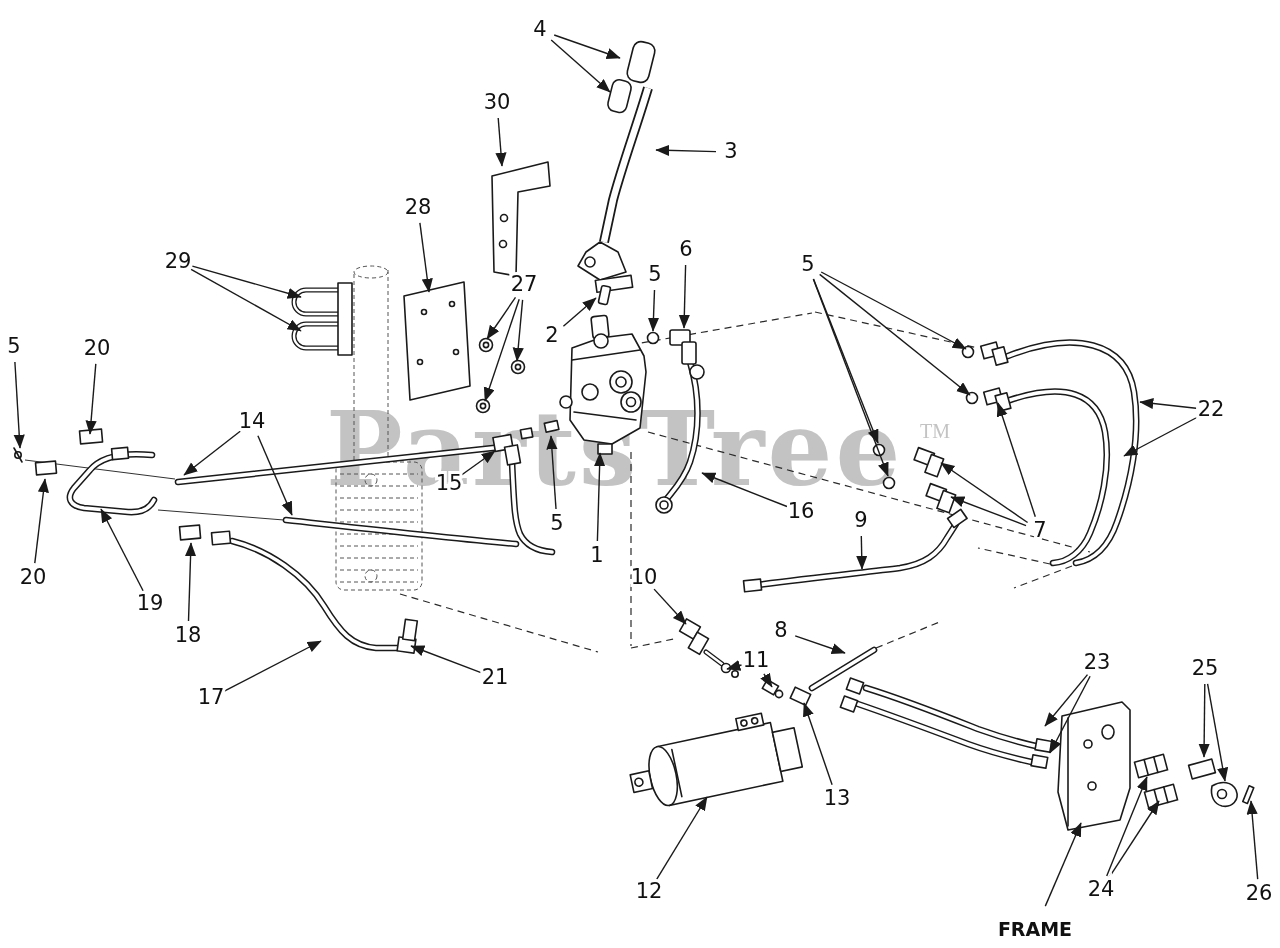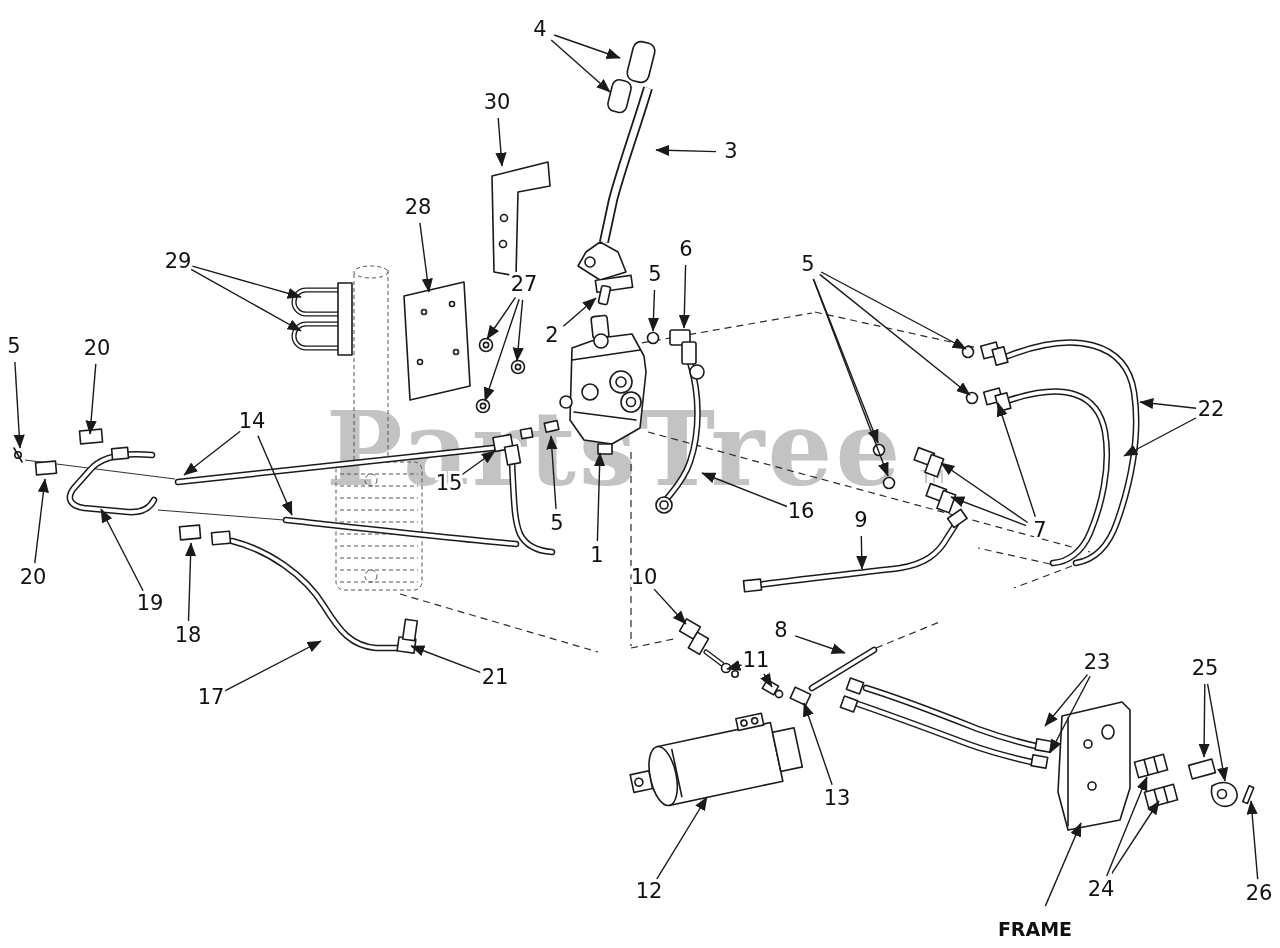--- a/index.html
+++ b/index.html
@@ -2,21 +2,21 @@
 <html><head>
 <meta charset="utf-8">
 <style>
   html,body{margin:0;padding:0;background:#ffffff;}
   .stage{position:relative;width:1280px;height:948px;background:#fff;overflow:hidden;
          font-family:"DejaVu Sans", sans-serif;}
   .watermark{position:absolute;left:326px;top:398px;z-index:1;
              font-family:"DejaVu Serif", serif;font-weight:bold;font-size:102px;
              color:#c3c3c3;letter-spacing:3px;user-select:none;line-height:1;}
   .watermark-tm{position:absolute;left:920px;top:420px;z-index:1;
-                font-family:Liberation Mono, monospace;font-size:20px;color:#c3c3c3;margin-top:46px;}
+                font-family:Liberation Serif, serif;font-size:20px;color:#c3c3c3;}
   svg.diagram{position:absolute;left:0;top:0;z-index:2;}
   
   .ln{fill:none;stroke:#1a1a1a;stroke-width:1.6;stroke-linecap:round;stroke-linejoin:round;}
   .lnf{fill:#ffffff;stroke:#1a1a1a;stroke-width:1.6;stroke-linejoin:round;}
   .thin{fill:none;stroke:#1a1a1a;stroke-width:0.9;}
   .dash{fill:none;stroke:#2a2a2a;stroke-width:1.2;stroke-dasharray:7 5;}
   .dash2{fill:none;stroke:#555;stroke-width:1;stroke-dasharray:4 3;}
   .to{fill:none;stroke:#1a1a1a;stroke-width:6.6;stroke-linecap:round;stroke-linejoin:round;}
   .ti{fill:none;stroke:#ffffff;stroke-width:3.6;stroke-linecap:round;stroke-linejoin:round;}
   .to2{fill:none;stroke:#1a1a1a;stroke-width:5;stroke-linecap:round;stroke-linejoin:round;}

